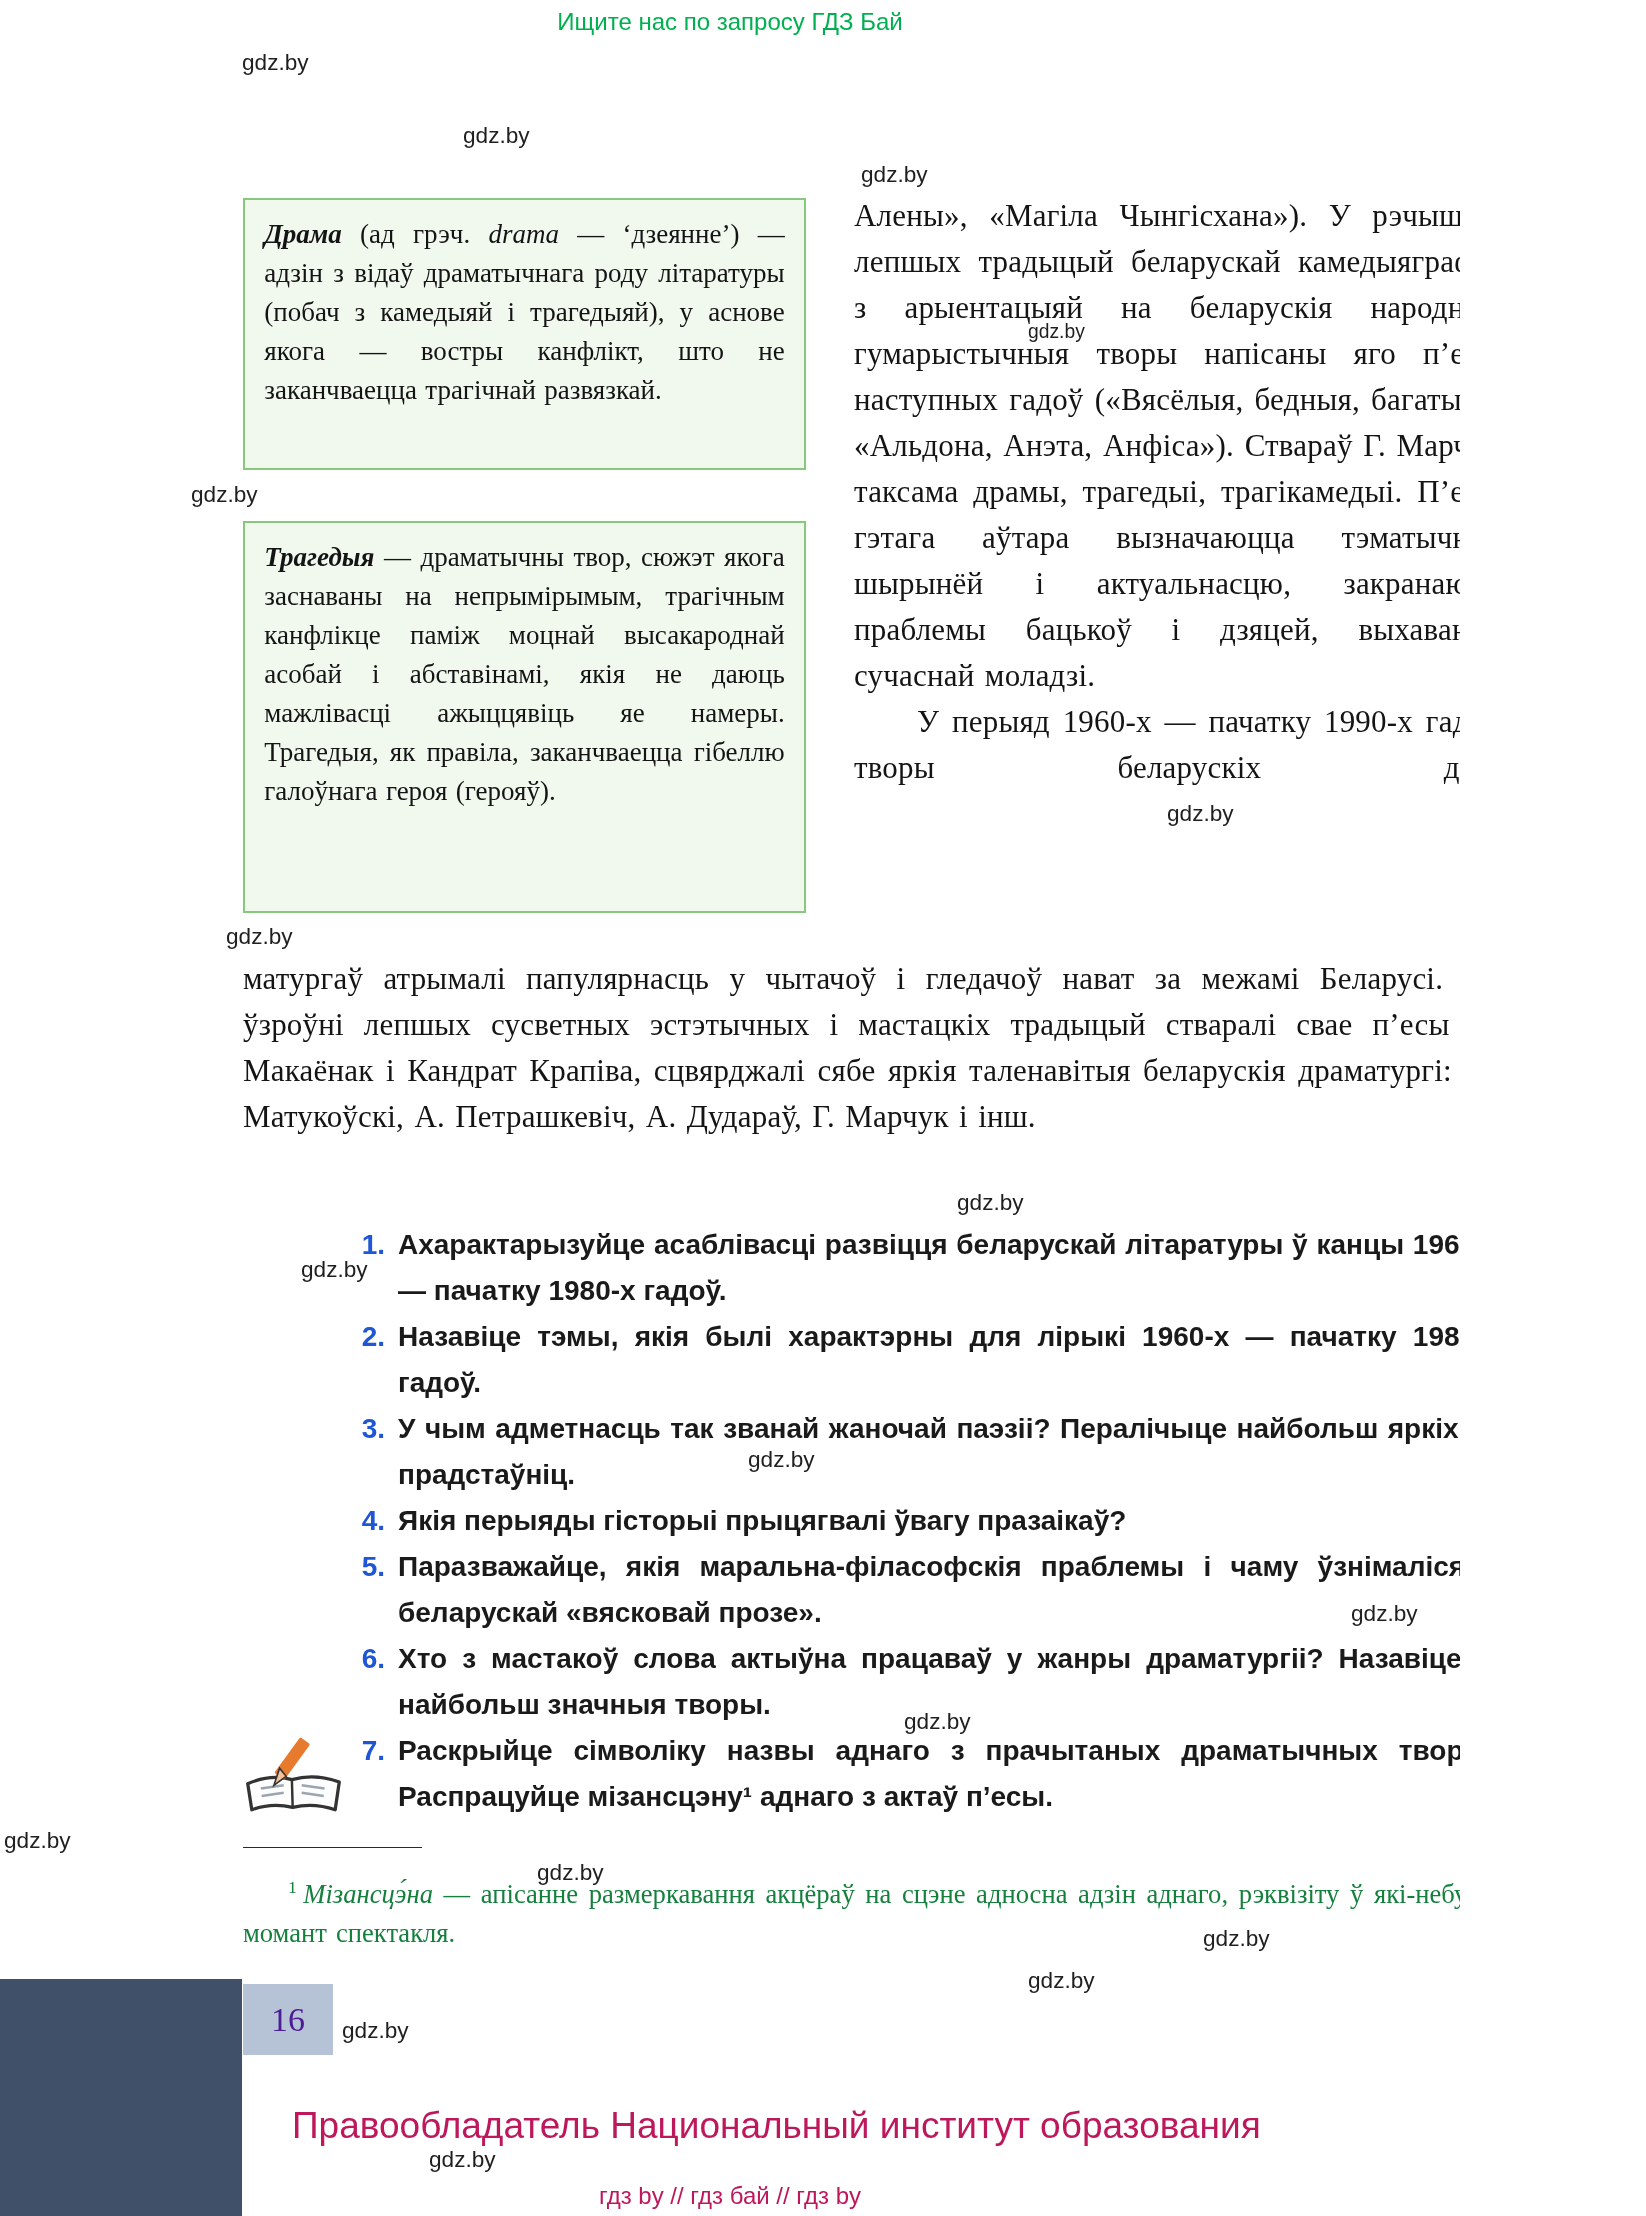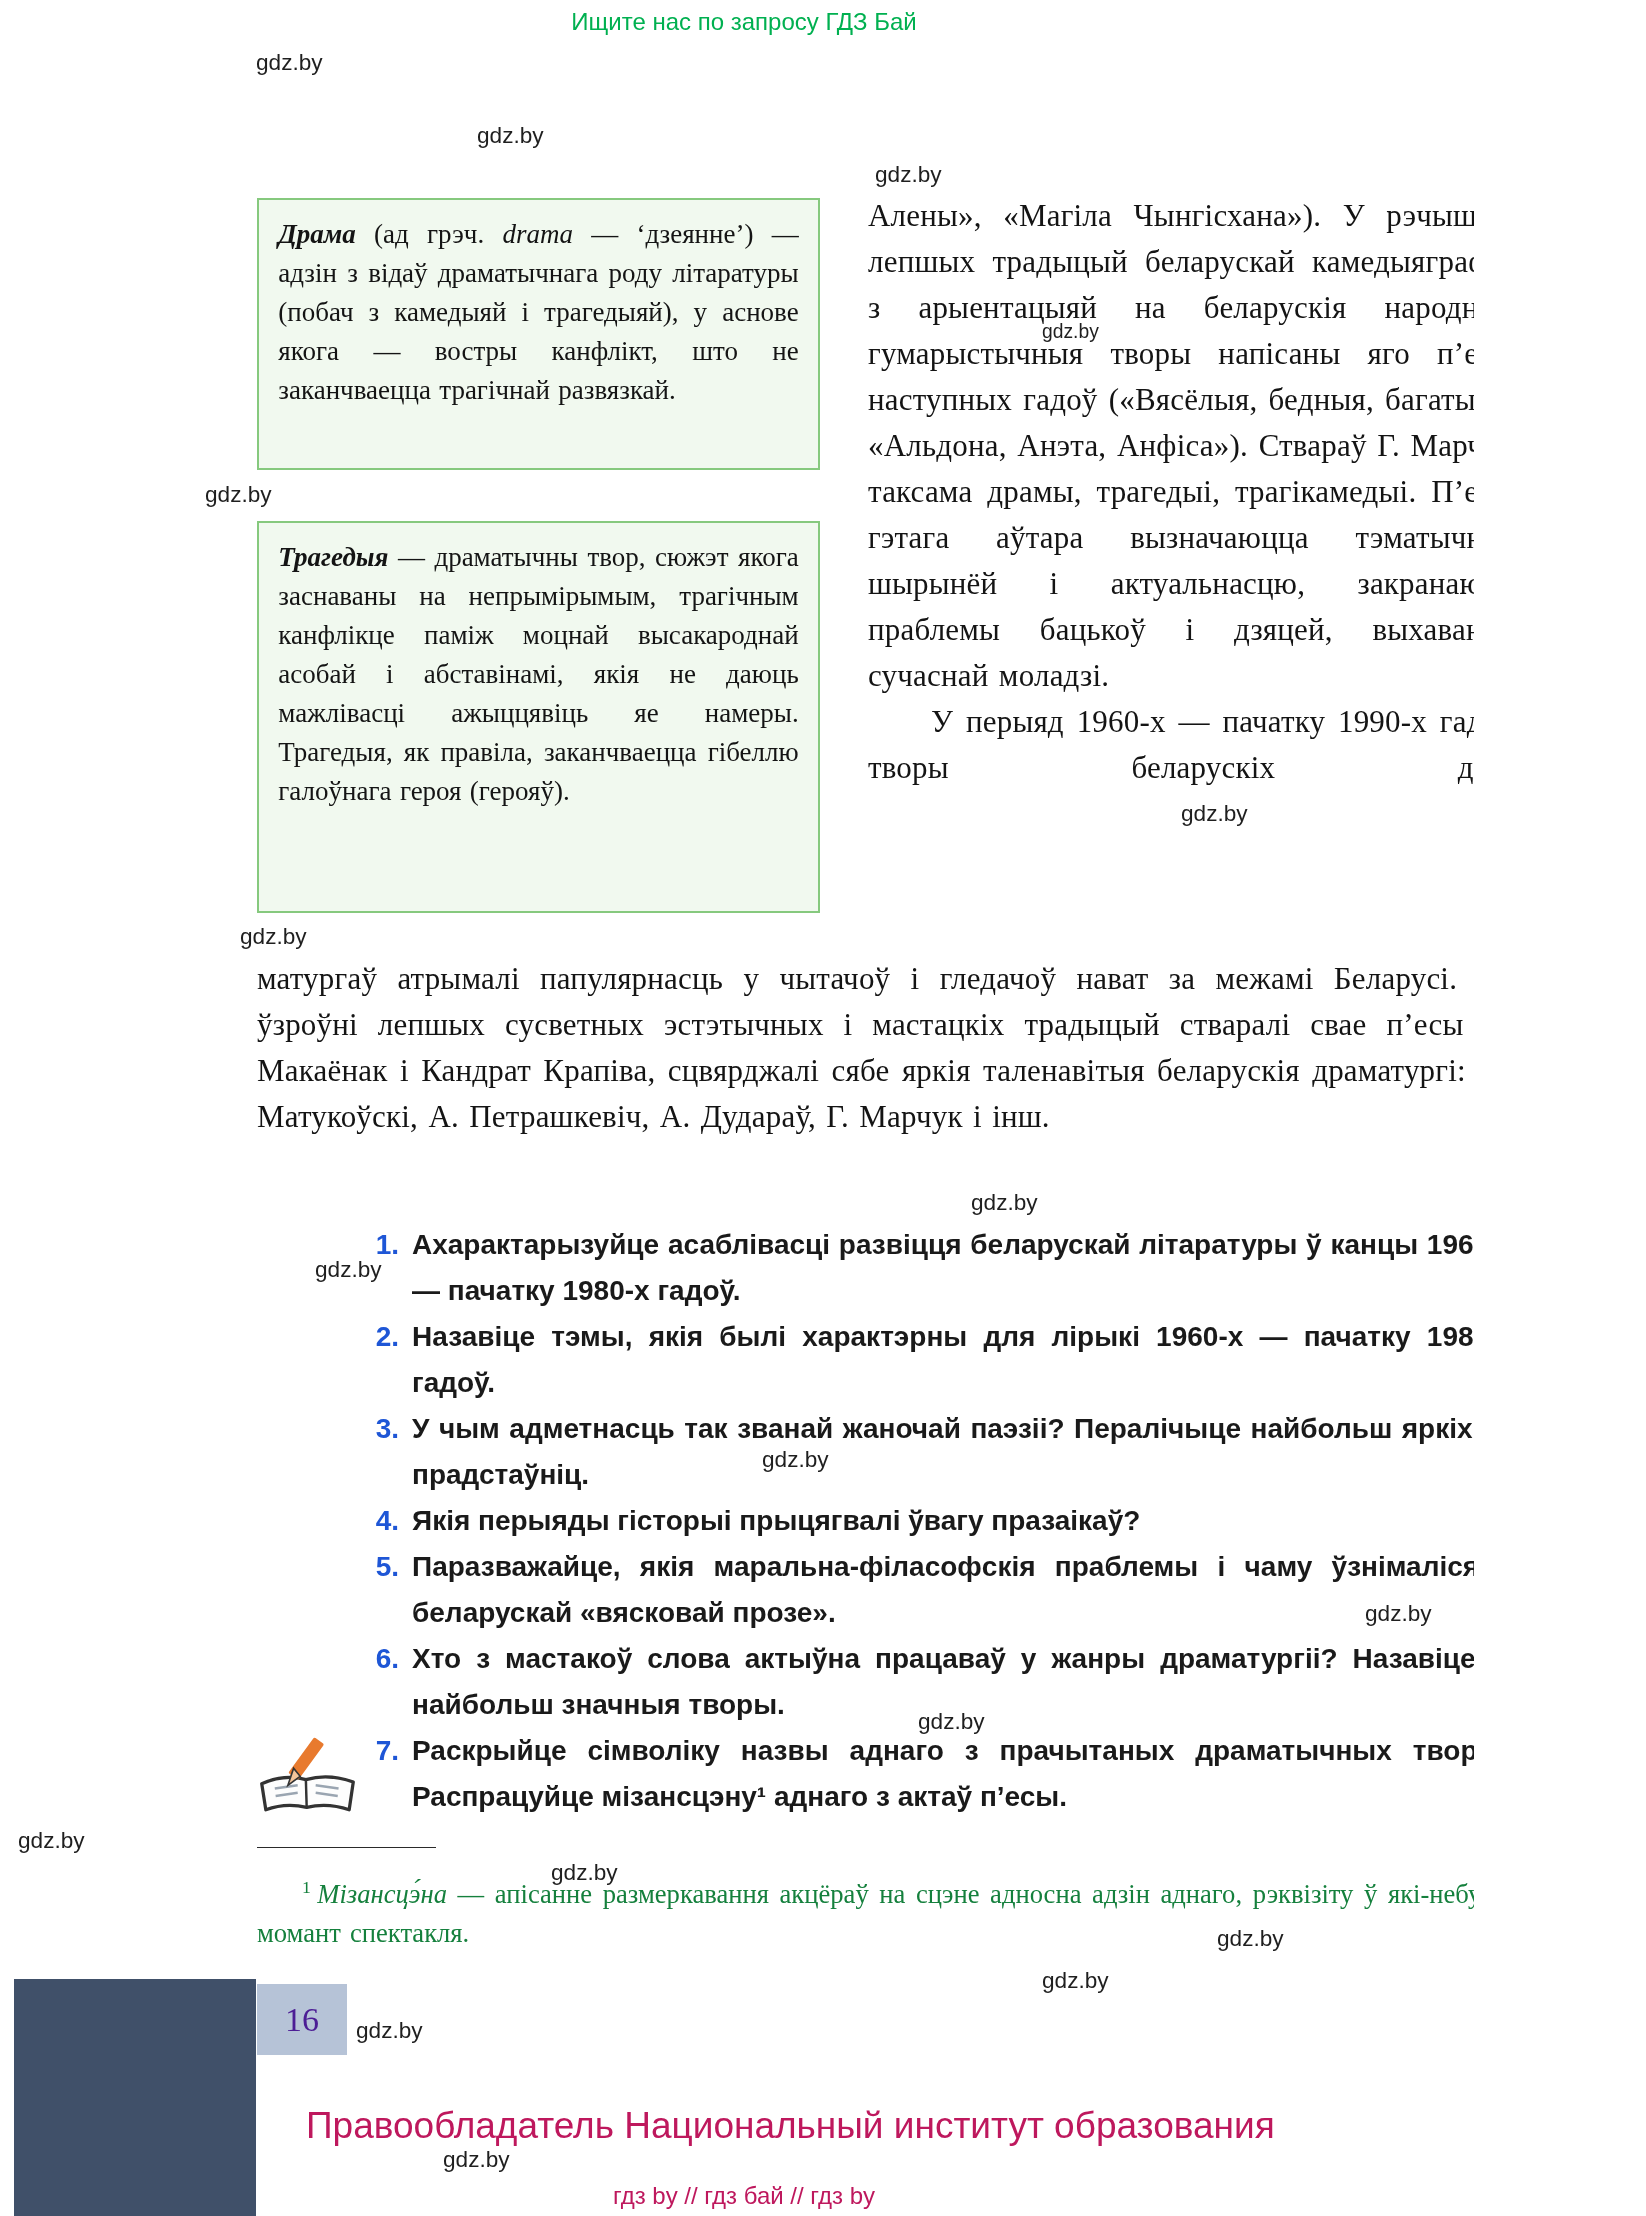--- a/index.html
+++ b/index.html
@@ -1,21 +1,21 @@
 <!DOCTYPE html>
 <html style="font-size:13px"><head>
 <meta charset="utf-8">
 <style>
   * { margin:0; padding:0; box-sizing:border-box; }
   html,body { background:#ffffff; }
   body {
     width:1647px; height:2216px; position:relative;
     font-family:"Liberation Serif", serif; color:#1b1b1b;
   }
-  .page { position:absolute; left:14px; top:0; width:1460px; height:2216px; overflow:hidden; background:#ffffff; }
+  .page { position:absolute; left:0; top:0; width:1460px; height:2216px; overflow:hidden; background:#ffffff; }
 
   .top-note {
     position:absolute; top:8px; left:0; width:100%; text-align:center;
     font-family:"Liberation Sans", sans-serif; font-size:24px; color:#00b050;
   }
 
   .wm {
     position:absolute; font-family:"Liberation Sans", sans-serif;
     font-size:22.6px; color:#1f1f1f; white-space:nowrap;
   }

